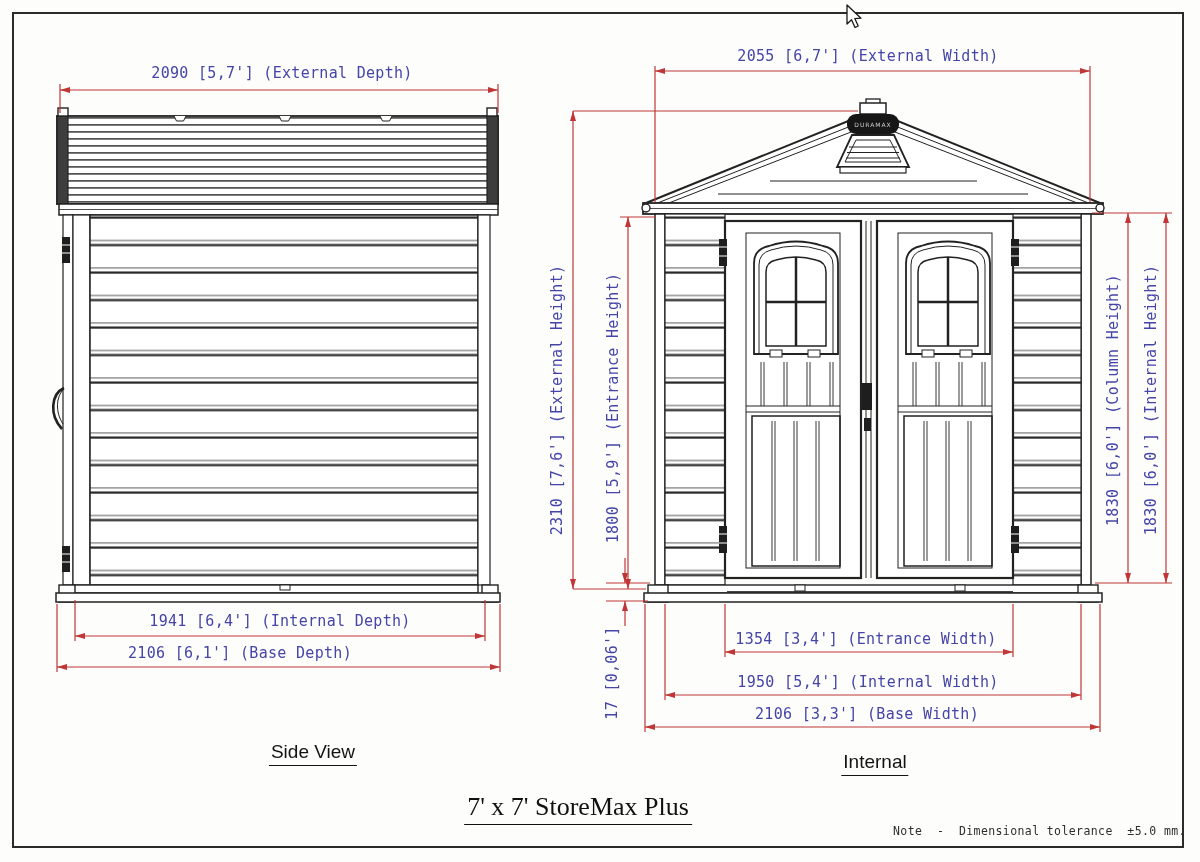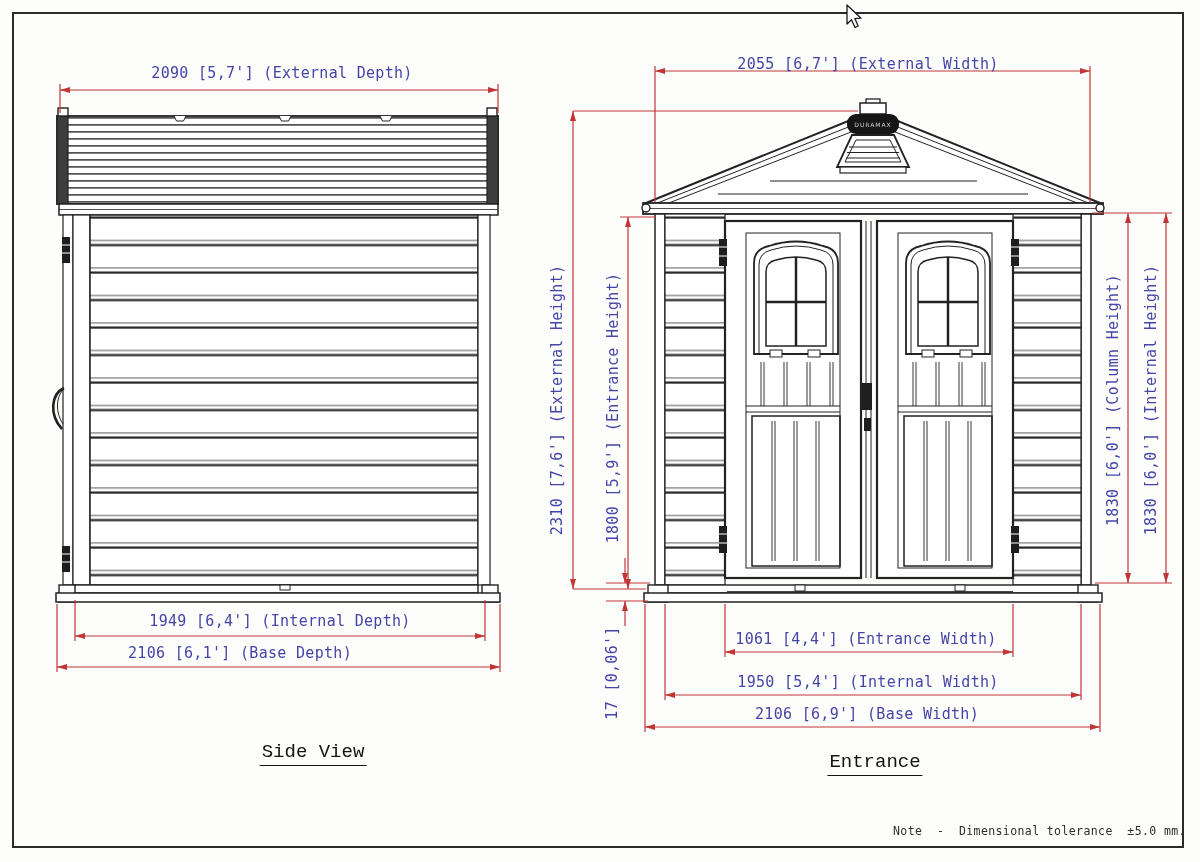--- a/index.html
+++ b/index.html
@@ -4,21 +4,21 @@
 <style>
   html,body{margin:0;padding:0;background:#ffffff;}
   #stage{position:relative;width:1200px;height:862px;background:#fdfdfc;overflow:hidden;
          font-family:"DejaVu Sans Mono","Liberation Mono",monospace;}
   .frame{position:absolute;left:12px;top:12px;width:1172px;height:836px;
          border:2px solid #2b2b2b;box-sizing:border-box;}
   svg{position:absolute;left:0;top:0;}
   .dim-label{position:absolute;white-space:nowrap;color:#4545a8;font-size:15px;
              letter-spacing:0.3px;transform:translate(-50%,-50%);line-height:1;}
   .dim-label.vert{transform:translate(-50%,-50%) rotate(-90deg);}
-  .caption{position:absolute;font-family:Liberation Mono, monospace;color:#141414;
+  .caption{position:absolute;font-family:Liberation Sans, sans-serif;color:#141414;
            font-size:19px;transform:translateX(-50%);border-bottom:1.6px solid #141414;
            padding:0 2px 2px 2px;white-space:nowrap;}
   .title{position:absolute;font-family:"Liberation Serif",serif;color:#111;
          font-size:26px;transform:translateX(-50%);border-bottom:1.8px solid #111;
          padding:0 3px 2px 3px;white-space:nowrap;}
   .note{position:absolute;left:893px;top:824px;width:235px;text-align:right;
         color:#2e2e2e;font-size:11.5px;white-space:pre;letter-spacing:0.4px;}
 </style>
 </head>
 <body>
@@ -249,33 +249,34 @@
       <line x1="1081" y1="604" x2="1081" y2="700"></line>
       <line x1="665" y1="695" x2="1081" y2="695" marker-start="url(#arr)" marker-end="url(#arrEnd)"></line>
 
       <line x1="645" y1="604" x2="645" y2="732"></line>
       <line x1="1100" y1="604" x2="1100" y2="732"></line>
       <line x1="645" y1="727" x2="1100" y2="727" marker-start="url(#arr)" marker-end="url(#arrEnd)"></line>
     </g>
   </svg>
 
   <div class="dim-label" style="left:282px;top:73px">2090 [5,7'] (External Depth)</div>
-  <div class="dim-label" style="left:280px;top:621px">1949 [6,4'] (Internal Depth)</div>
+  <div class="dim-label" style="left:280px;top:621px">1941 [6,4'] (Internal Depth)</div>
   <div class="dim-label" style="left:240px;top:653px">2106 [6,1'] (Base Depth)</div>
 
-  <div class="dim-label" style="left:868px;top:64px">2055 [6,7'] (External Width)</div>
+  <div class="dim-label" style="left:868px;top:56px">2055 [6,7'] (External Width)</div>
   <div class="dim-label vert" style="left:557px;top:400px">2310 [7,6'] (External Height)</div>
   <div class="dim-label vert" style="left:613px;top:408px">1800 [5,9'] (Entrance Height)</div>
   <div class="dim-label vert" style="left:1113px;top:400px">1830 [6,0'] (Column Height)</div>
   <div class="dim-label vert" style="left:1151px;top:400px">1830 [6,0'] (Internal Height)</div>
   <div class="dim-label vert" style="left:612px;top:673px">17 [0,06']</div>
-  <div class="dim-label" style="left:866px;top:639px">1061 [4,4'] (Entrance Width)</div>
+  <div class="dim-label" style="left:866px;top:639px">1354 [3,4'] (Entrance Width)</div>
   <div class="dim-label" style="left:868px;top:682px">1950 [5,4'] (Internal Width)</div>
-  <div class="dim-label" style="left:867px;top:714px">2106 [6,9'] (Base Width)</div>
+  <div class="dim-label" style="left:867px;top:714px">2106 [3,3'] (Base Width)</div>
 
   <div class="caption" style="left:313px;top:741px">Side View</div>
-  <div class="caption" style="left:875px;top:751px">Entrance</div>
+  <div class="caption" style="left:875px;top:751px">Internal</div>
+  <div class="title" style="left:578px;top:792px">7' x 7' StoreMax Plus</div>
   <div class="note">Note  -  Dimensional tolerance  ±5.0 mm.</div>
 
   <svg width="24" height="28" style="left:845px;top:4px">
     <path d="M2,1 L2,20 L6.5,15.8 L10,23.5 L13.2,22 L9.8,14.6 L16,14.2 Z" fill="#ffffff" stroke="#1a1a1a" stroke-width="1.3" stroke-linejoin="round"></path>
   </svg>
 </div>
 
 </body></html>

